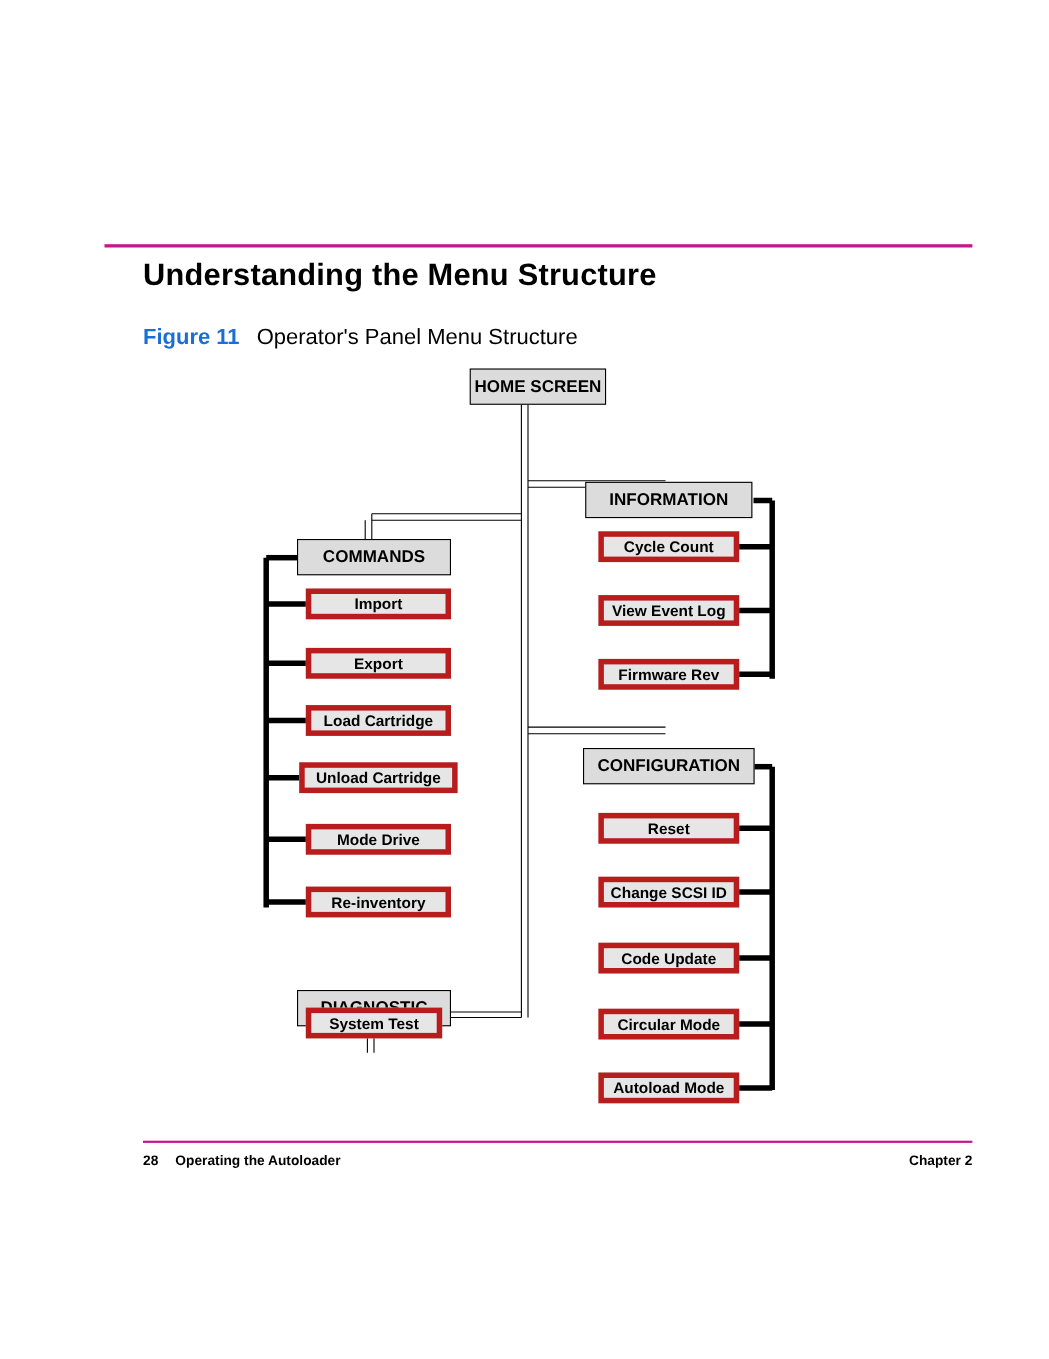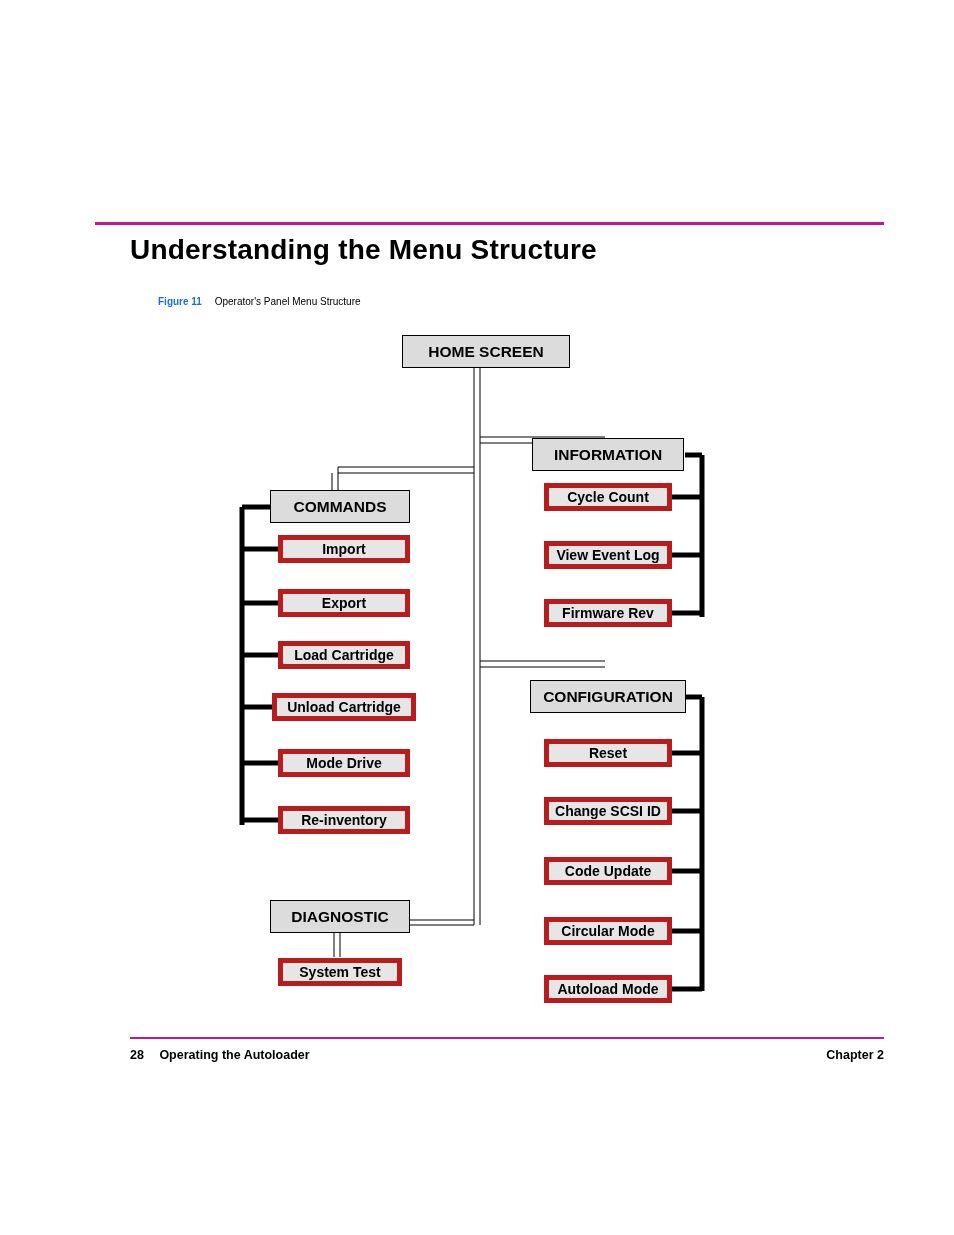--- a/index.html
+++ b/index.html
@@ -31,22 +31,21 @@
     font-size: 28px;
     font-weight: 700;
     letter-spacing: .2px;
     font-family: "Segoe UI", "Helvetica Neue", Helvetica, Arial, sans-serif;
     font-stretch: condensed;
   }
   .fig-caption {
     position: absolute;
     left: 130px;
     top: 296px;
-    font-size: 10px;
-    margin-left: 28px;
+    font-size: 20px;
   }
   .fig-label {
     color: #1a6fd6;
     font-weight: 700;
     margin-right: 10px;
   }
   .diagram {
     position: absolute;
     left: 130px;
     top: 325px;
@@ -167,21 +166,21 @@
         <path d="M540 606 H572"></path>
         <path d="M540 664 H572"></path>
       </g>
 
       <g stroke="#000" stroke-width="3" fill="none">
         <path d="M210 578 V632" stroke-width="1"></path>
         <path d="M204 578 V632" stroke-width="1"></path>
       </g>
     </svg>
 
-    <div class="box header3" style="left:272px; top:10px; width:168px;">HOME SCREEN</div>
+    <div class="box header3" style="left:297px; top:10px; width:124px;">HOME SCREEN</div>
 
     <div class="box header3" style="left:140px; top:165px; width:140px;">COMMANDS</div>
     <div class="box item" style="left:148px; top:210px; width:132px;">Import</div>
     <div class="box item" style="left:148px; top:264px; width:132px;">Export</div>
     <div class="box item" style="left:148px; top:316px; width:132px;">Load Cartridge</div>
     <div class="box item" style="left:142px; top:368px; width:144px;">Unload Cartridge</div>
     <div class="box item" style="left:148px; top:424px; width:132px;">Mode Drive</div>
     <div class="box item" style="left:148px; top:481px; width:132px;">Re-inventory</div>
 
     <div class="box header3" style="left:402px; top:113px; width:152px;">INFORMATION</div>
@@ -190,21 +189,21 @@
     <div class="box item" style="left:414px; top:274px; width:128px;">Firmware Rev</div>
 
     <div class="box header3" style="left:400px; top:355px; width:156px;">CONFIGURATION</div>
     <div class="box item" style="left:414px; top:414px; width:128px;">Reset</div>
     <div class="box item" style="left:414px; top:472px; width:128px;">Change SCSI ID</div>
     <div class="box item" style="left:414px; top:532px; width:128px;">Code Update</div>
     <div class="box item" style="left:414px; top:592px; width:128px;">Circular Mode</div>
     <div class="box item" style="left:414px; top:650px; width:128px;">Autoload Mode</div>
 
     <div class="box header3" style="left:140px; top:575px; width:140px;">DIAGNOSTIC</div>
-    <div class="box item" style="left:148px; top:633px; width:124px;">System Test</div>
+    <div class="box item" style="left:148px; top:591px; width:124px;">System Test</div>
   </div>
 
   <div class="hr-bottom"></div>
 
   <div class="footer-left">
     <span class="pgnum">28</span>
     <span>Operating the Autoloader</span>
   </div>
   <div class="footer-right">Chapter 2</div>
 </div>

